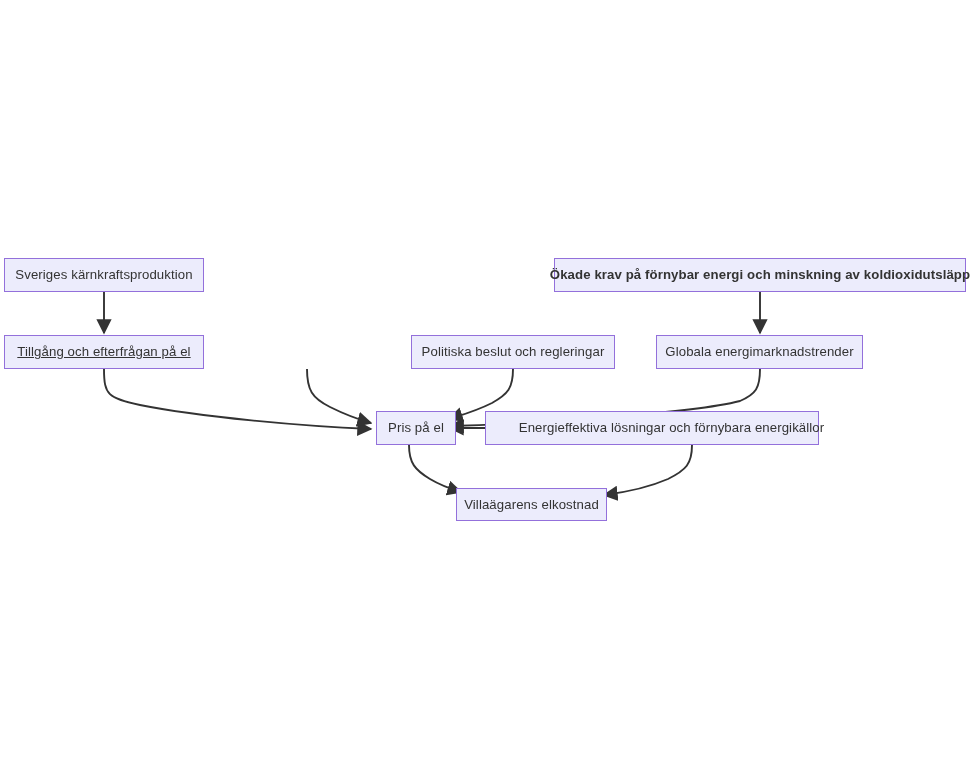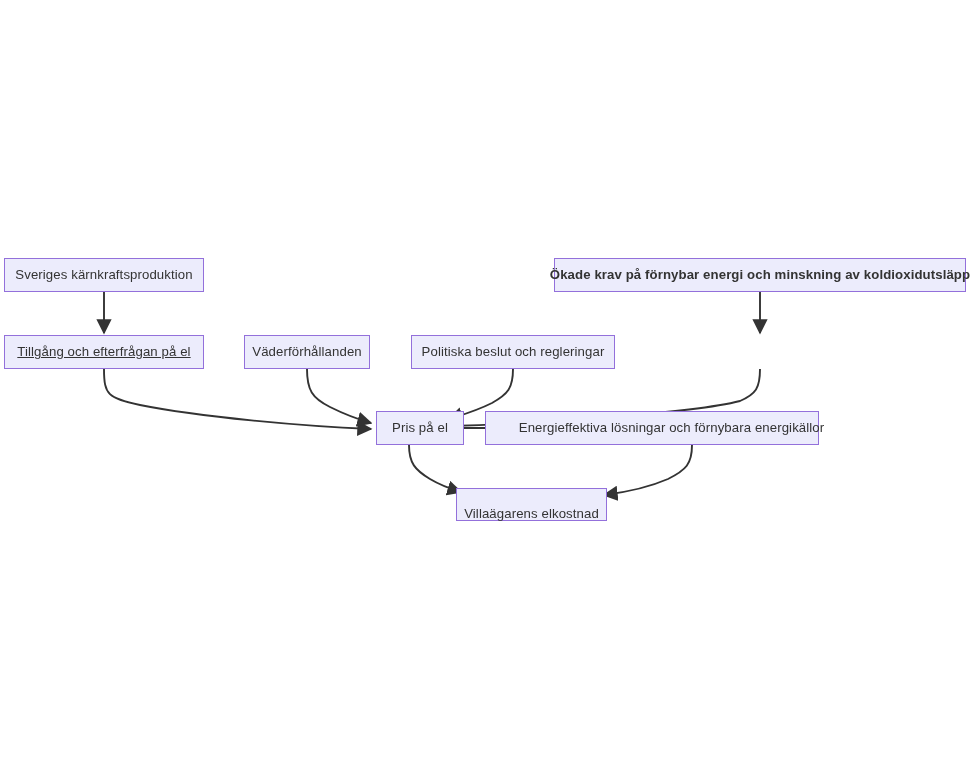--- a/index.html
+++ b/index.html
@@ -77,34 +77,34 @@
   </div>
 
   <div class="node" style="left:554px; top:258px; width:412px; height:34px;font-weight:bold;">
     <span class="node-label">Ökade krav på förnybar energi och minskning av koldioxidutsläpp</span>
   </div>
 
   <div class="node" style="left:4px; top:335px; width:200px; height:34px;text-decoration:underline;">
     <span class="node-label">Tillgång och efterfrågan på el</span>
   </div>
 
-  <div class="node" style="left:244px; top:335px; width:126px; height:34px;">
-    <span class="node-label">Väderförhållanden</span>
-  </div>
 
   <div class="node" style="left:411px; top:335px; width:204px; height:34px;align-items:center;">
     <span class="node-label">Politiska beslut och regleringar</span>
   </div>
 
+  <div class="node" style="left:656px; top:335px; width:207px; height:34px;">
+    <span class="node-label">Globala energimarknadstrender</span>
+  </div>
 
-  <div class="node" style="left:376px; top:411px; width:88px; height:34px;">
+  <div class="node" style="left:376px; top:411px; width:80px; height:34px;">
     <span class="node-label">Pris på el</span>
   </div>
 
   <div class="node" style="left:485px; top:411px; width:334px; height:34px;padding-left:39px;">
     <span class="node-label">Energieffektiva lösningar och förnybara energikällor</span>
   </div>
 
-  <div class="node" style="left:456px; top:488px; width:151px; height:33px;align-items:flex-end;">
+  <div class="node" style="left:456px; top:488px; width:151px; height:33px;">
     <span class="node-label">Villaägarens elkostnad</span>
   </div>
 
 </div>
 
 </body></html>

